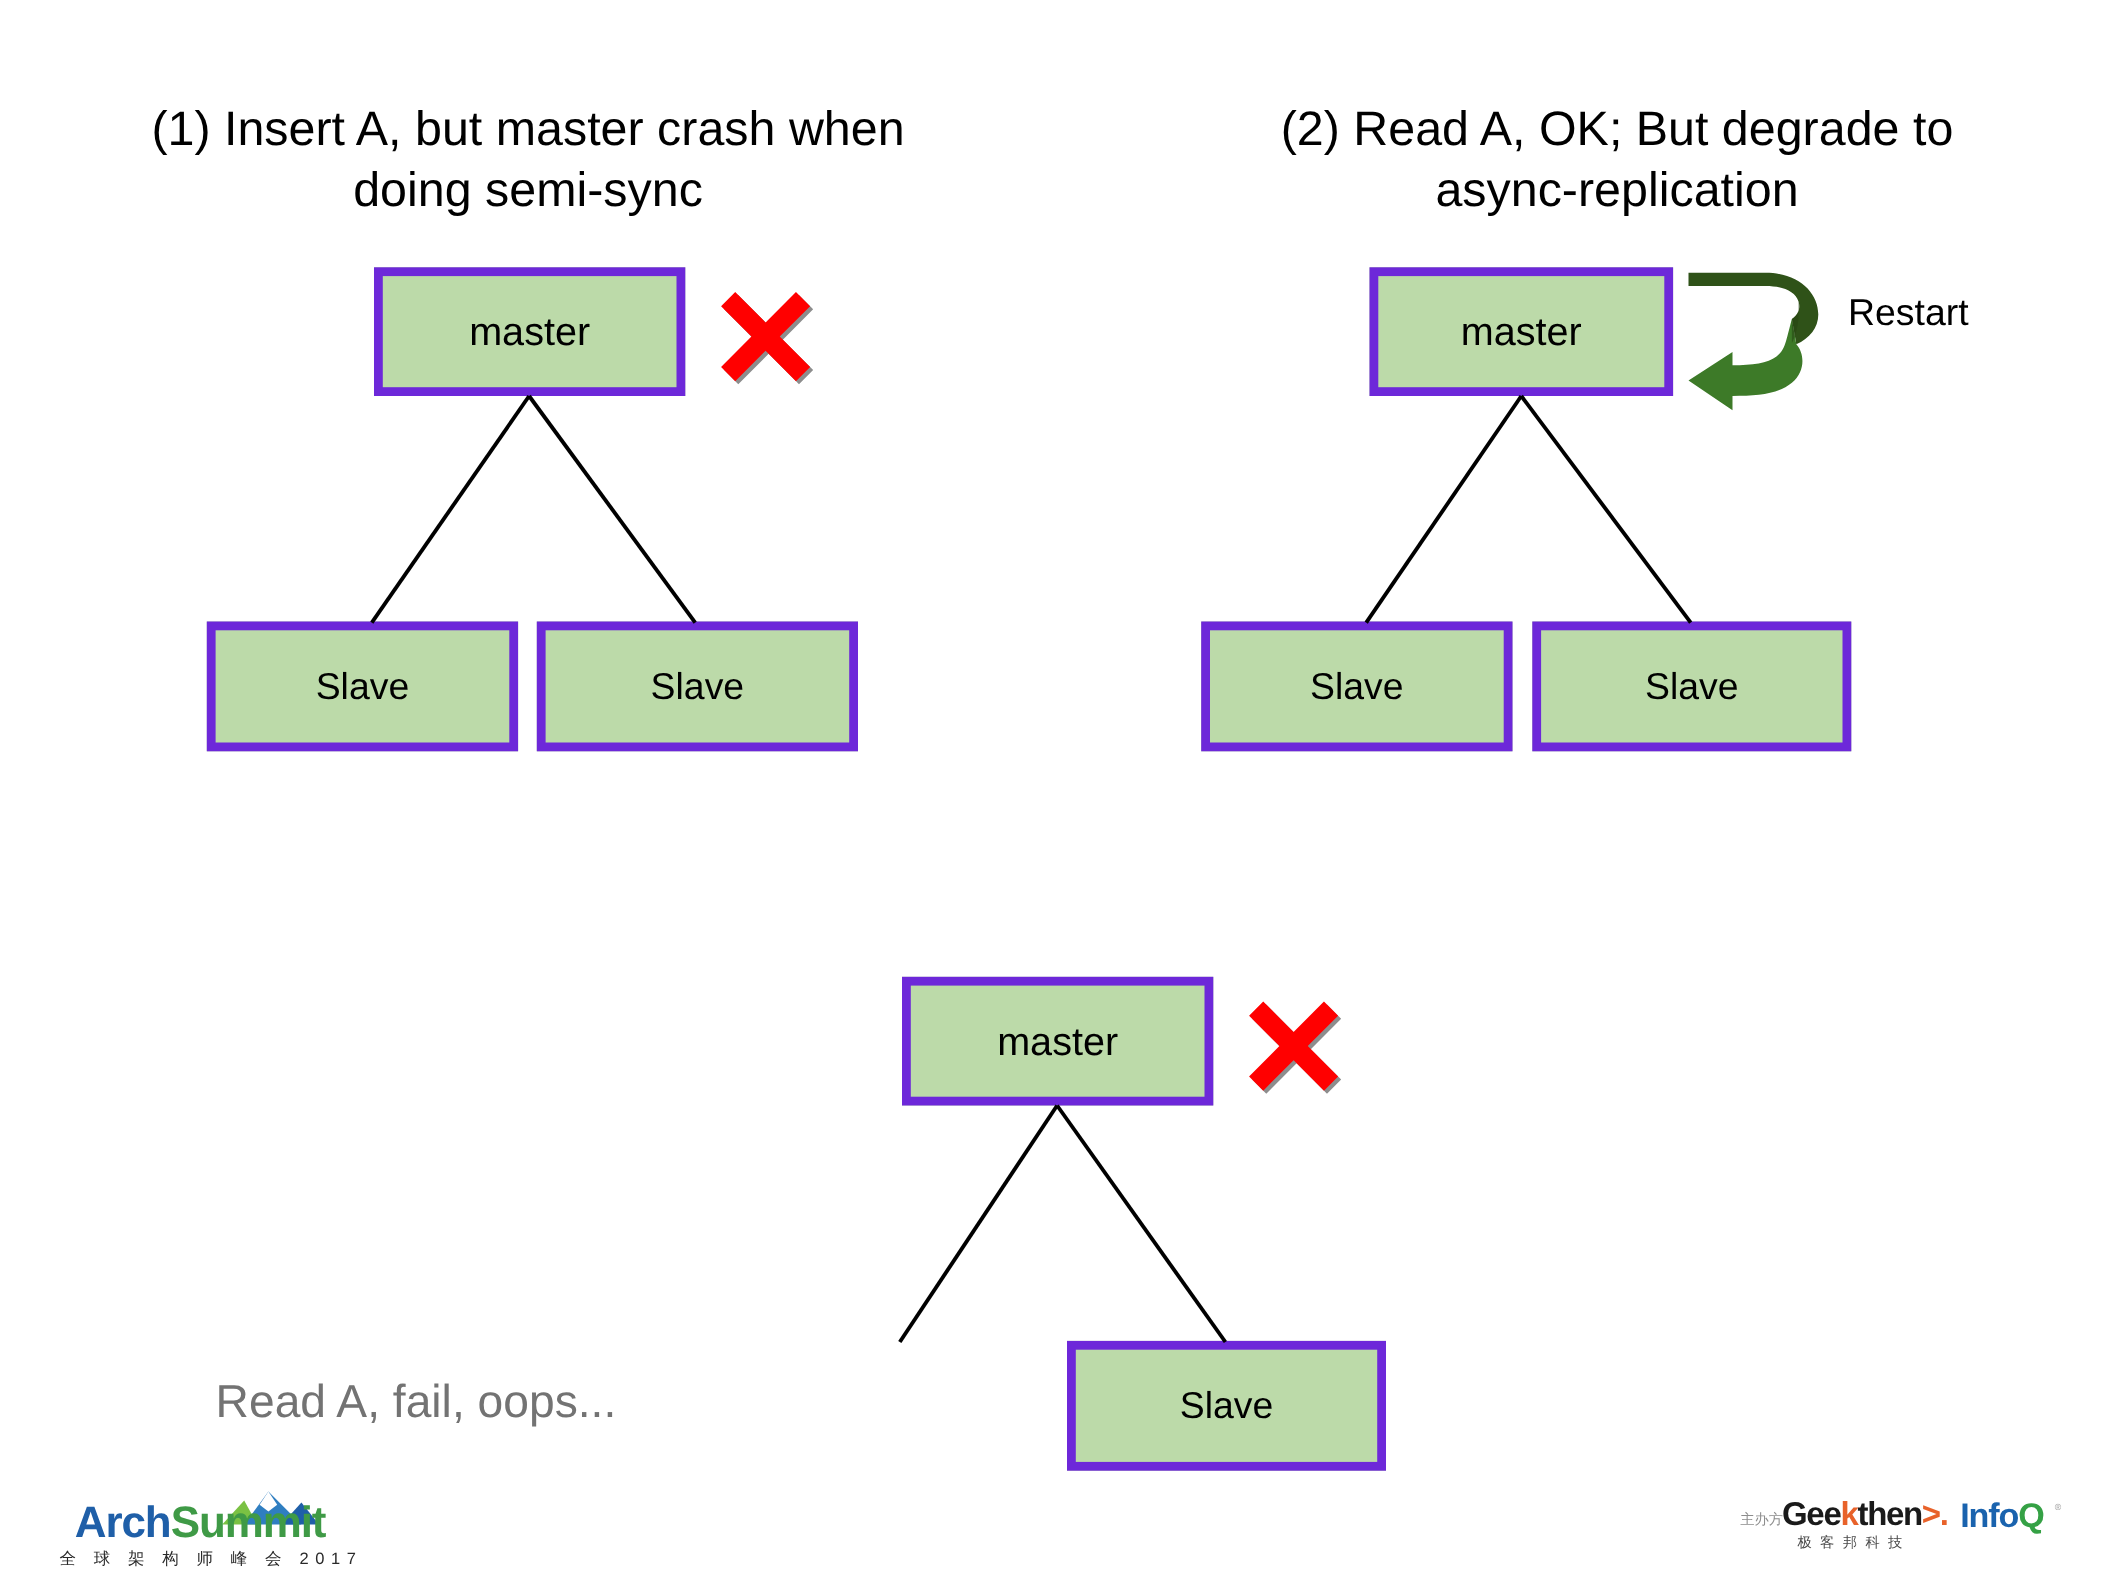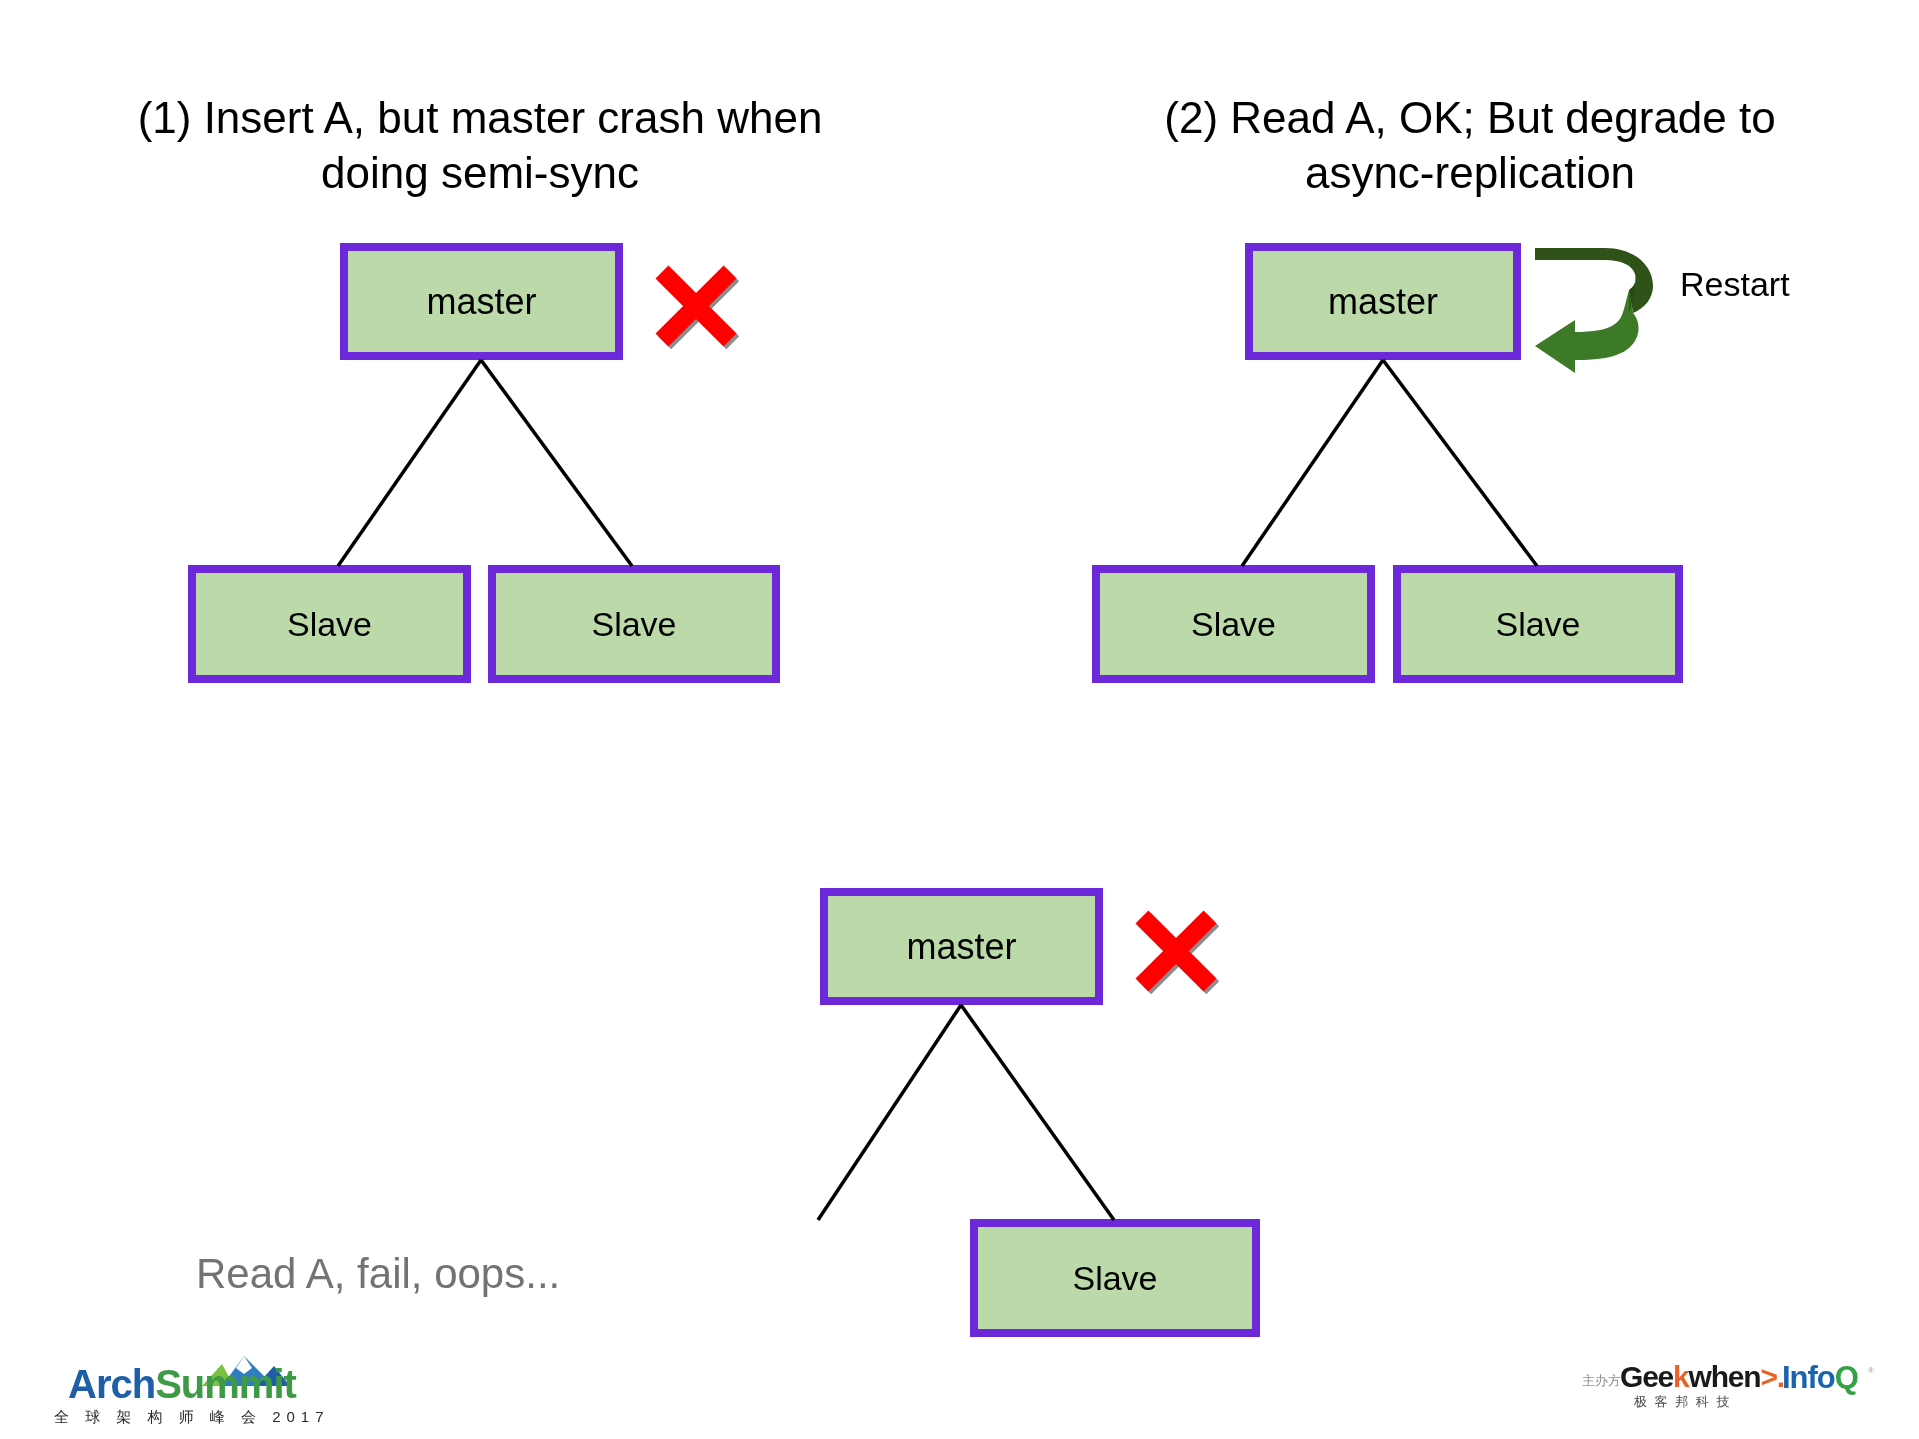--- a/index.html
+++ b/index.html
@@ -320,21 +320,21 @@
       <span class="as-arch">Arch</span><span class="as-summit">Summit</span>
     </div>
     <div class="as-cn">全 球 架 构 师 峰 会 2017</div>
   </div>
 
   <div id="sponsor-row">
     <div id="sponsor-label">主办方</div>
 
     <div id="geekbang-logo">
       <div class="gb-word">
-        <span>Gee</span><span class="gb-k">k</span><span>when</span><span class="gb-chev">&gt;.</span>
+        <span>Gee</span><span class="gb-k">k</span><span>then</span><span class="gb-chev">&gt;.</span>
       </div>
       <div class="gb-cn">极 客 邦 科 技</div>
     </div>
 
     <div id="infoq-logo">
       <div class="iq-word">
         <span class="iq-info">Info</span><span class="iq-q">Q</span>
       </div>
       <div class="iq-tm">®</div>
     </div>

